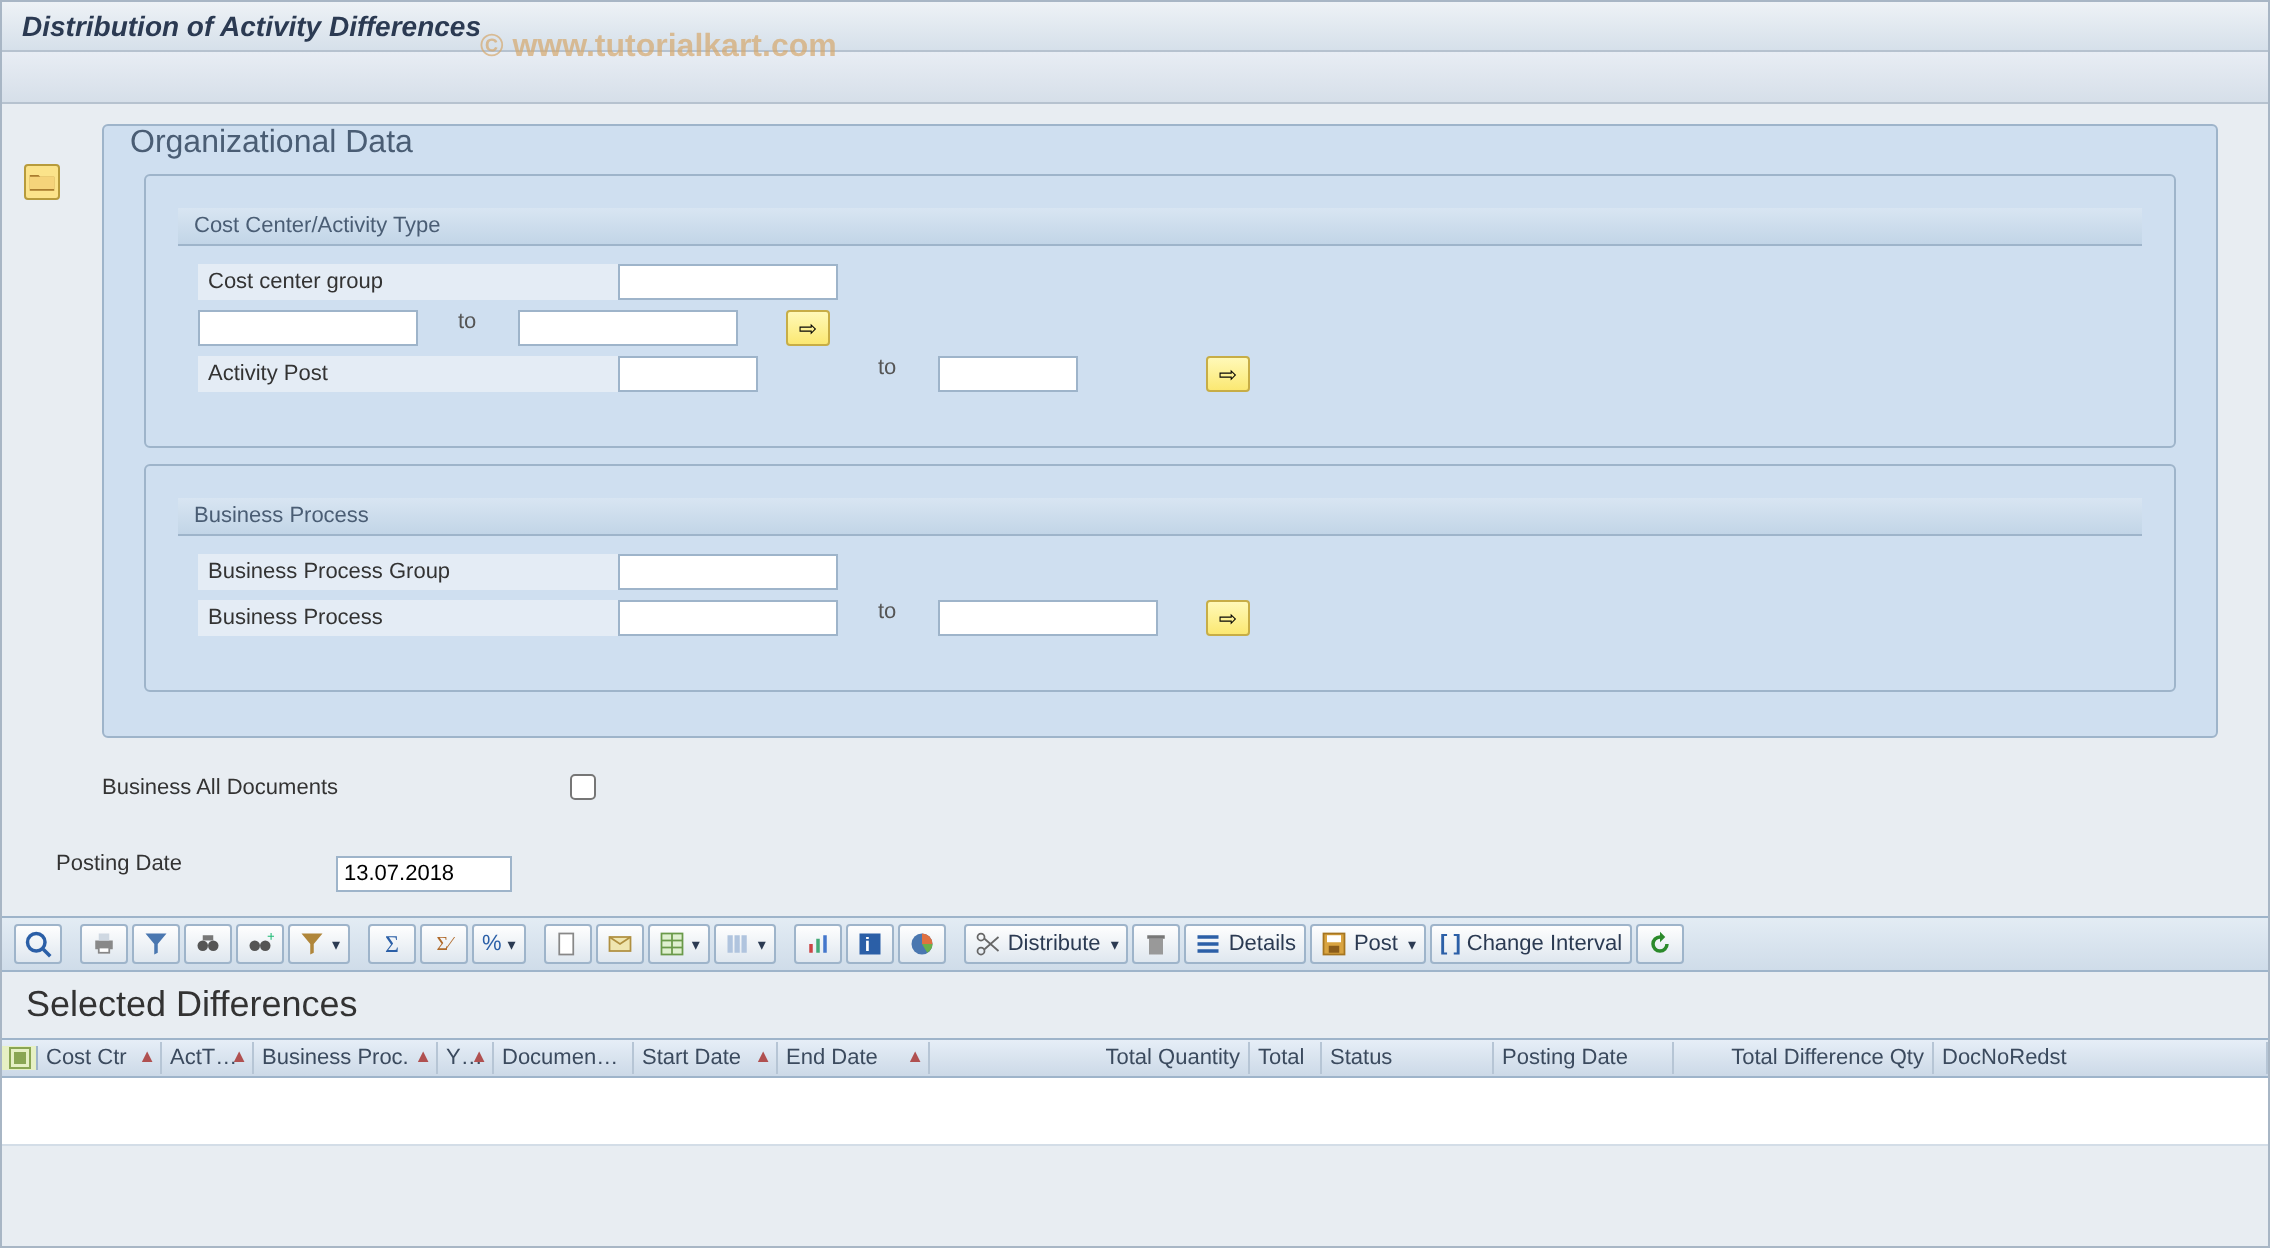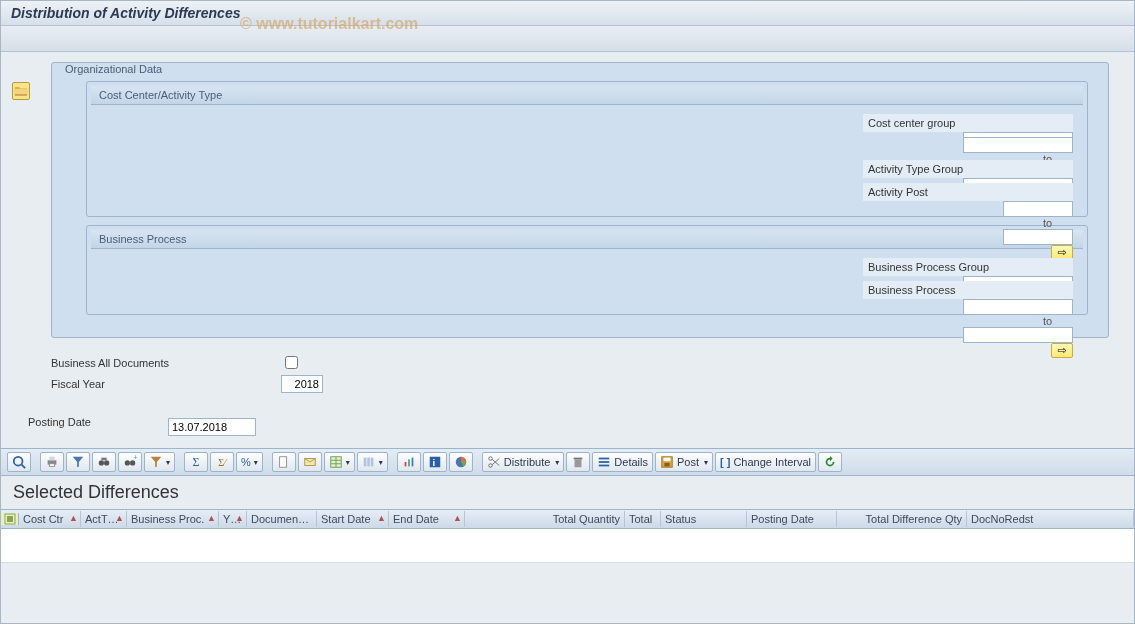--- a/index.html
+++ b/index.html
@@ -59,45 +59,44 @@
     border-radius: 3px;
     margin-left: 35px;
     margin-right: 10px;
     padding: 2px 10px 14px 10px;
     position: relative;
   }
   .group-frame > .group-legend {
     position: relative;
     top: -2px;
     color: #4a5d74;
-    font-size: 11px;
+    font-size: 16px;
     padding: 0 3px;
   }
   .sub-frame {
     background: #cfdff0;
     border: 1px solid #9eb4ca;
     border-radius: 3px;
-    margin: 4px 10px 8px 24px;
-    padding: 4px;
+    margin: 4px 10px 8px 10px;
+    padding: 16px;
   }
   .sub-frame-header {
     background: linear-gradient(#d8e5f2, #c2d5e7);
     padding: 3px 8px;
     border-bottom: 1px solid #9eb4ca;
     color: #4a5d74;
   }
   .sub-frame-body {
     padding: 6px 10px;
   }
   .form-row {
     display: flex;
-    align-items: flex-end;
+    align-items: flex-start;
     margin: 3px 0;
     height: 20px;
-    flex-direction: column;
   }
   .form-label {
     width: 210px;
     background: #e4ecf5;
     padding: 2px 4px;
     border: 1px solid transparent;
   }
   input.sap-input {
     height: 18px;
     border: 1px solid #9eb4ca;
@@ -234,24 +233,20 @@
         </div>
         <div class="form-row">
           <input class="sap-input w-110" value="" style="">
           <div class="to-label">to</div>
           <input class="sap-input w-110" value="" style="">
           <div class="multi-btn">
             <span>⇨</span>
           </div>
         </div>
         <div class="form-row">
-          <div class="form-label">Activity Type Group</div>
-          <input class="sap-input w-110" value="" style="">
-        </div>
-        <div class="form-row">
           <div class="form-label">Activity Post</div>
           <input class="sap-input w-70" value="" style="">
           <div style="width:40px"></div>
           <div class="to-label">to</div>
           <input class="sap-input w-70" value="" style="">
           <div style="width:40px"></div>
           <div class="multi-btn">
             <span>⇨</span>
           </div>
         </div>
@@ -276,24 +271,20 @@
         </div>
       </div>
     </div>
   </div>
 
   <div style="height:12px"></div>
 
   <div class="plain-row">
     <div class="plain-label">Business All Documents</div>
     <input type="checkbox" class="checkbox" style="">
-  </div>
-  <div class="plain-row">
-    <div class="plain-label">Fiscal Year</div>
-    <input class="sap-input w-42" style="text-align: right;" value="2018">
   </div>
 
   <div class="posting-row">
     <div class="plain-label">Posting Date</div>
     <input class="sap-input" style="width: 88px; margin-top: 11px;" value="13.07.2018">
   </div>
 </div>
 
 <div class="alv-toolbar">
   <div class="alv-btn">

